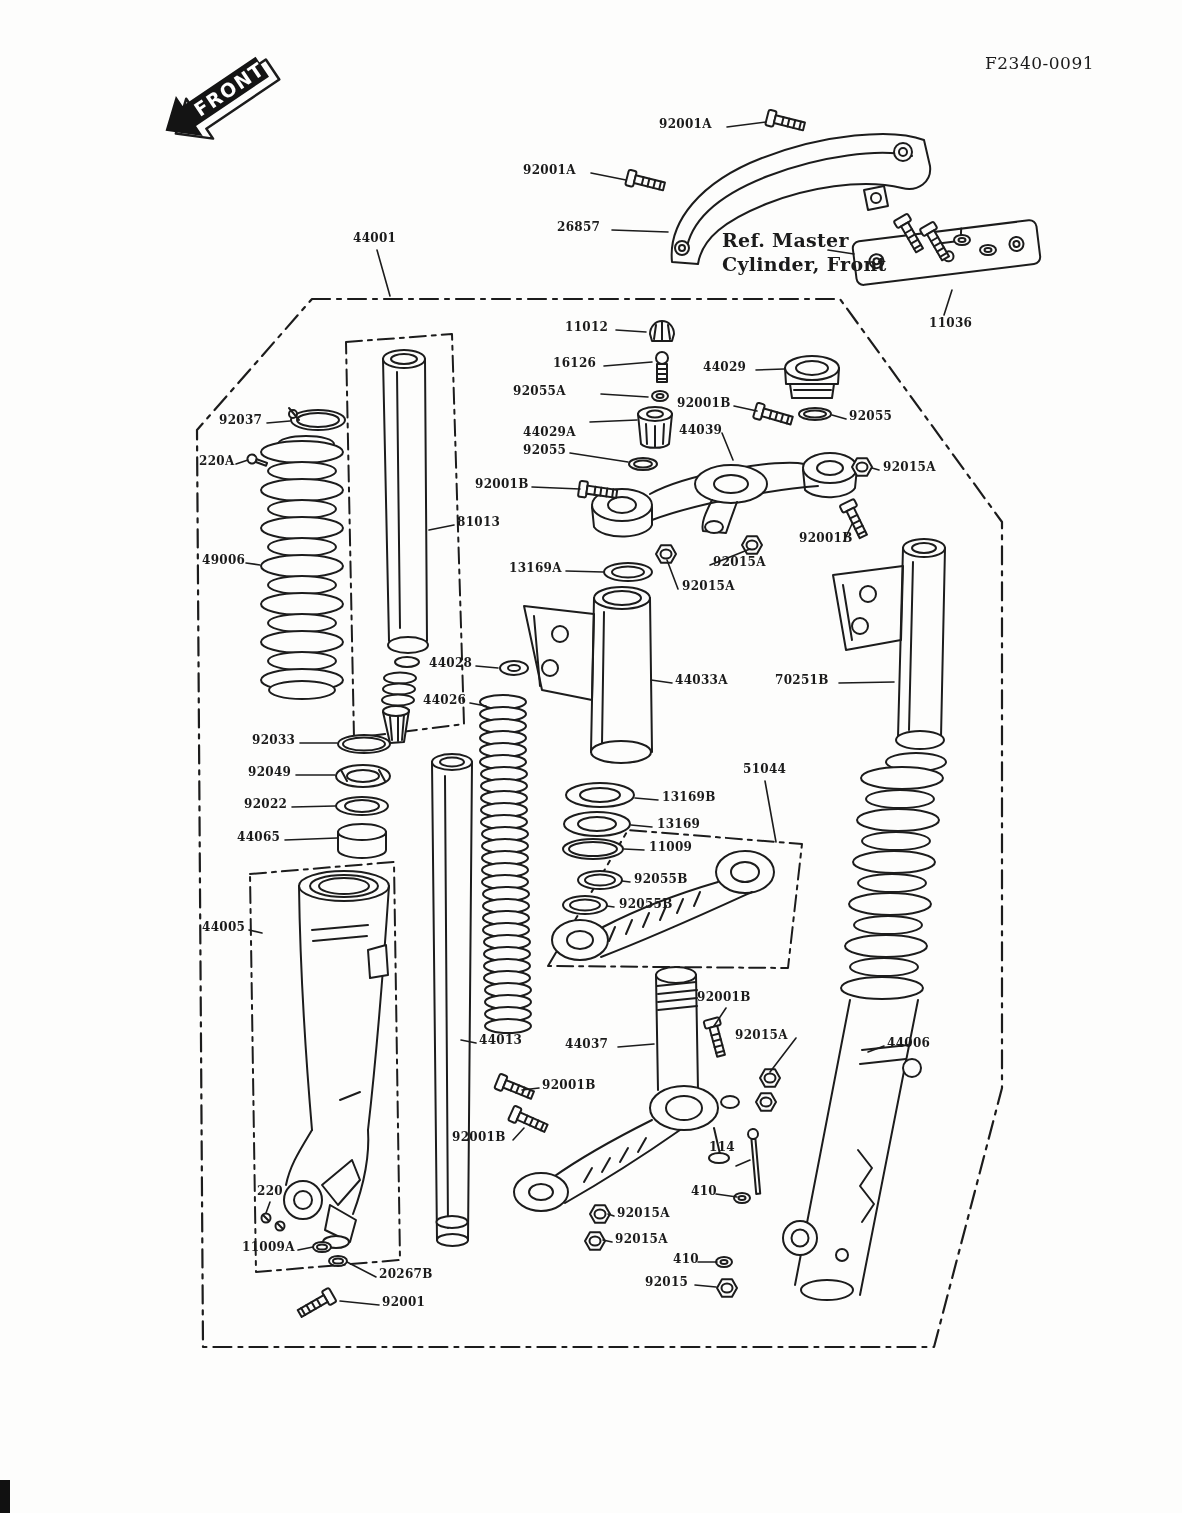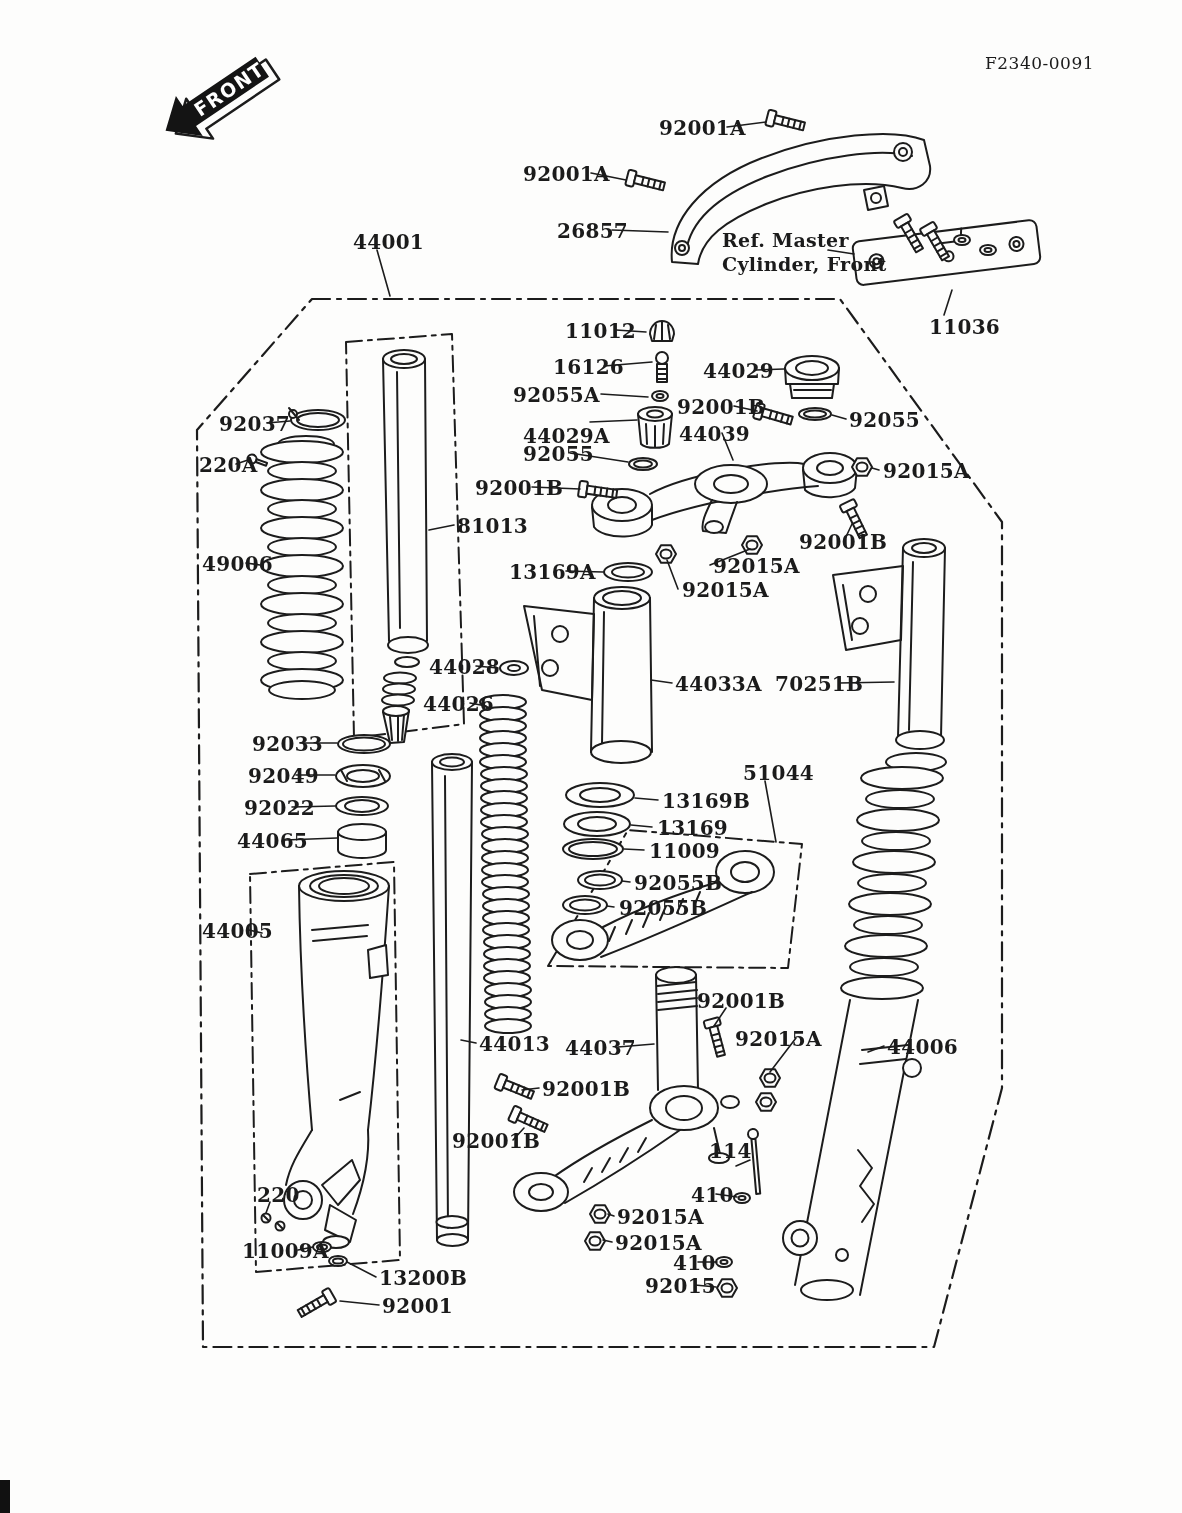--- a/index.html
+++ b/index.html
@@ -5,21 +5,21 @@
   * { margin:0; padding:0; box-sizing:border-box; }
   html,body { background:#ffffff; }
   .page {
     position:relative; width:1182px; height:1513px;
     background:#fdfdfc; overflow:hidden;
     font-family:"DejaVu Serif", serif;
   }
   svg.diagram { position:absolute; left:0; top:0; display:block; }
   .lbl {
     position:absolute; font-family:"DejaVu Serif", serif;
-    font-size:20px; font-weight:700; color:#1b1b1b;
+    font-size:12px; font-weight:700; color:#1b1b1b;
     white-space:nowrap; letter-spacing:.3px; line-height:1;
   }
   .figcode {
     position:absolute; font-family:"DejaVu Serif", serif;
     font-size:17px; font-weight:400; color:#1b1b1b; letter-spacing:.5px;
   }
   .note { font-size:19px; }
   .artifact { position:absolute; background:#111; }
 </style>
 </head>
@@ -555,19 +555,19 @@
 <span class="lbl" style="left:887px;top:1037px">44006</span>
 <span class="lbl" style="left:542px;top:1079px">92001B</span>
 <span class="lbl" style="left:452px;top:1131px">92001B</span>
 <span class="lbl" style="left:709px;top:1141px">114</span>
 <span class="lbl" style="left:691px;top:1185px">410</span>
 <span class="lbl" style="left:257px;top:1185px">220</span>
 <span class="lbl" style="left:617px;top:1207px">92015A</span>
 <span class="lbl" style="left:615px;top:1233px">92015A</span>
 <span class="lbl" style="left:242px;top:1241px">11009A</span>
 <span class="lbl" style="left:673px;top:1253px">410</span>
-<span class="lbl" style="left:379px;top:1268px">13200B</span>
+<span class="lbl" style="left:379px;top:1268px">20267B</span>
 <span class="lbl" style="left:645px;top:1276px">92015</span>
 <span class="lbl" style="left:382px;top:1296px">92001</span>
 
 <div class="artifact" style="left:0;top:1480px;width:10px;height:33px"></div>
 
 </div>
 
 </body></html>

